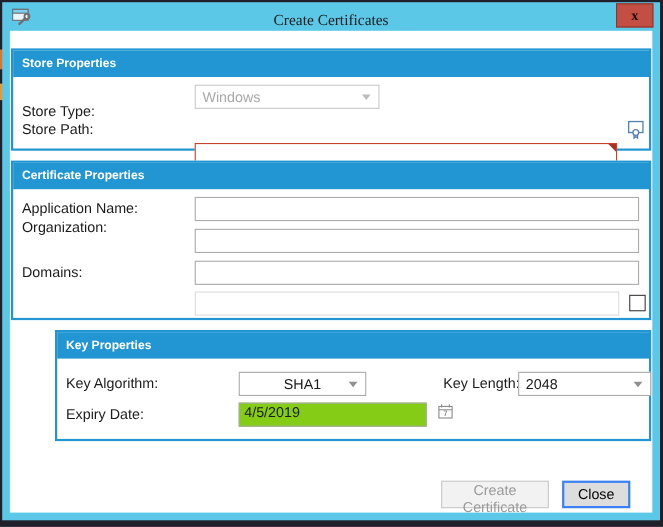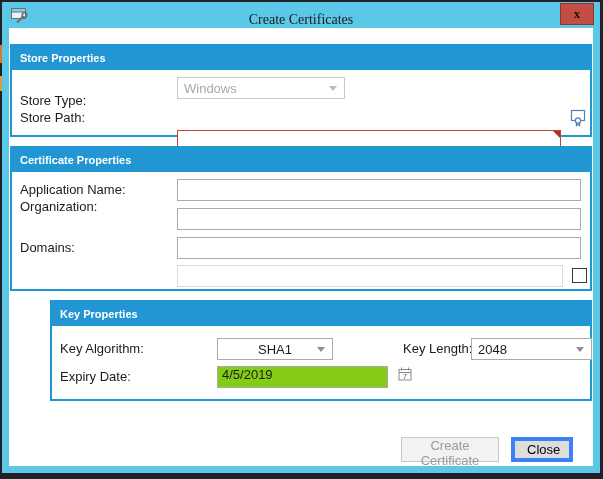--- a/index.html
+++ b/index.html
@@ -100,21 +100,21 @@
   }
   .btn{
     height:25px;font-family:inherit;font-size:13px;cursor:pointer;
     padding:0 12px;
   }
   .btn.primary-disabled{
     background:#f2f2f2;border:1px solid #c9c9c9;color:#9a9a9a;cursor:default;
     width:98px;
   }
   .btn.close{
-    background:#dddddd;border:4px solid #3b82f6;color:#000;width:62px;
+    background:#dddddd;border:2px solid #3b82f6;color:#000;width:62px;
   }
 </style>
 </head>
 <body>
 
 <div class="bg-sliver s1"></div>
 <div class="bg-sliver s2"></div>
 
 <div class="dialog">
 

